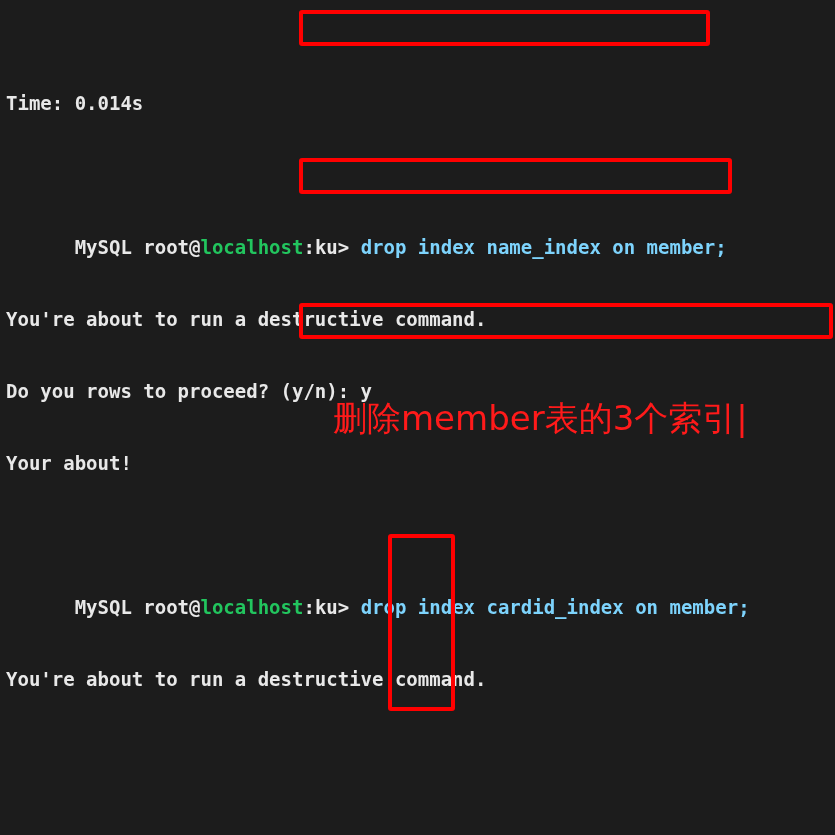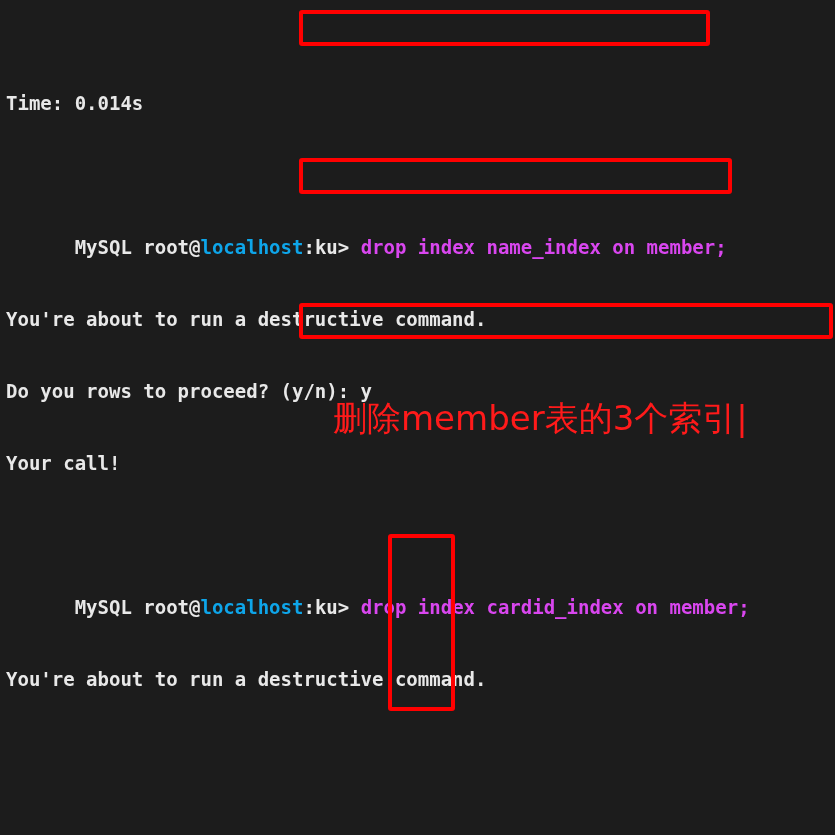--- a/index.html
+++ b/index.html
@@ -25,22 +25,22 @@
     top: -5px;
     white-space: pre;
     letter-spacing: 0px;
   }
   .line {
     height: 24px;
     white-space: pre;
     font-weight: bold;
   }
   .c-white   { color: #e8e8e8; }
-  .c-magenta { color: #0ea5e9; }
-  .c-green   { color: #d946ef; }
+  .c-magenta { color: #22c55e; }
+  .c-green   { color: #7dd3fc; }
 
   
   .redbox {
     position: absolute;
     border: 4px solid #ff0000;
     border-radius: 3px;
     box-sizing: border-box;
     pointer-events: none;
   }
   #box-cmd1 { left: 299px; top: 10px;  width: 411px; height: 36px; }
@@ -70,21 +70,21 @@
     
     <div class="line"><span class="c-white">Time: 0.014s</span></div>
 
     
     <div class="line">
       <span class="c-white">MySQL root@</span><span class="c-magenta">localhost</span><span class="c-white">:ku&gt; </span><span class="c-green">drop index name_index on member;</span>
     </div>
 
     <div class="line"><span class="c-white">You're about to run a destructive command.</span></div>
     <div class="line"><span class="c-white">Do you rows to proceed? (y/n): y</span></div>
-    <div class="line"><span class="c-white">Your call!</span></div>
+    <div class="line"><span class="c-white">Your about!</span></div>
 
     
     <div class="line">
       <span class="c-white">MySQL root@</span><span class="c-magenta">localhost</span><span class="c-white">:ku&gt; </span><span class="c-green">drop index cardid_index on member;</span>
     </div>
 
     <div class="line"><span class="c-white">You're about to run a destructive command.</span></div>
     
     
     

